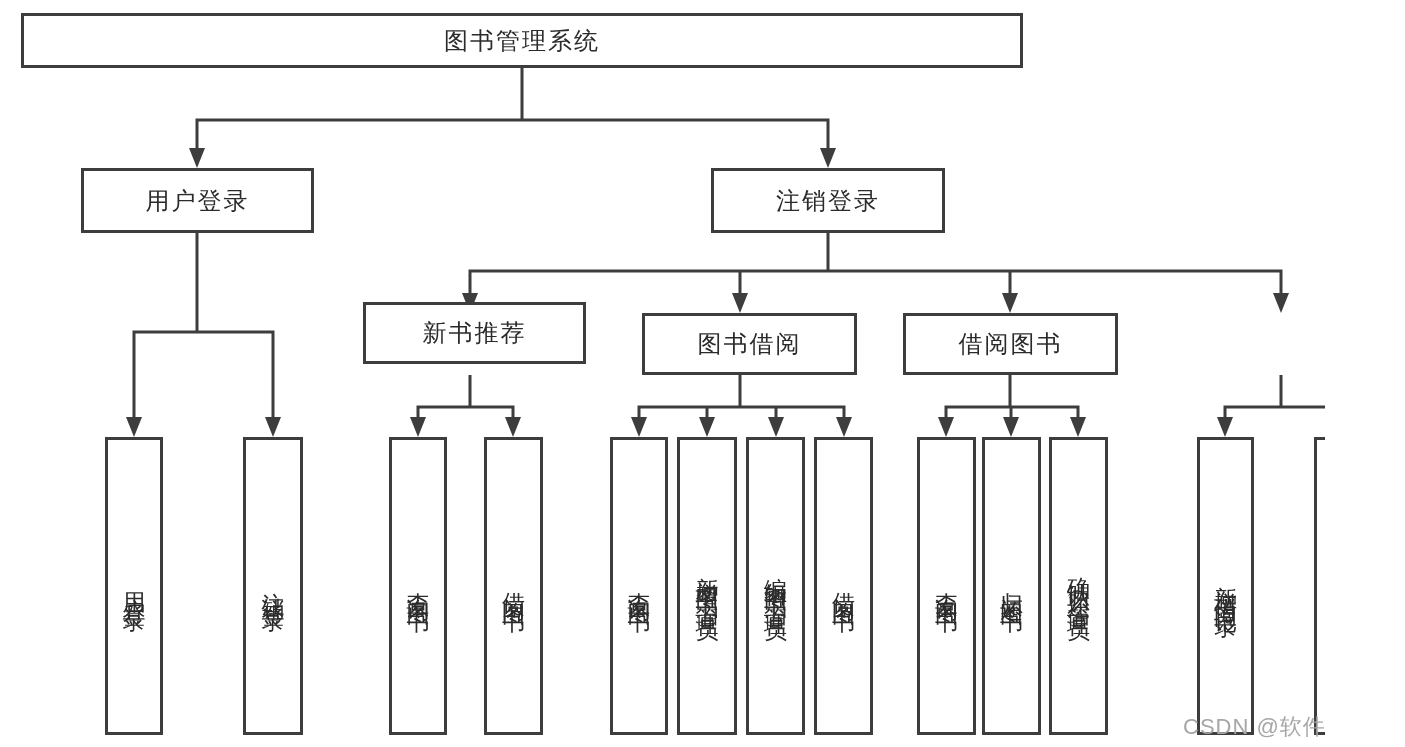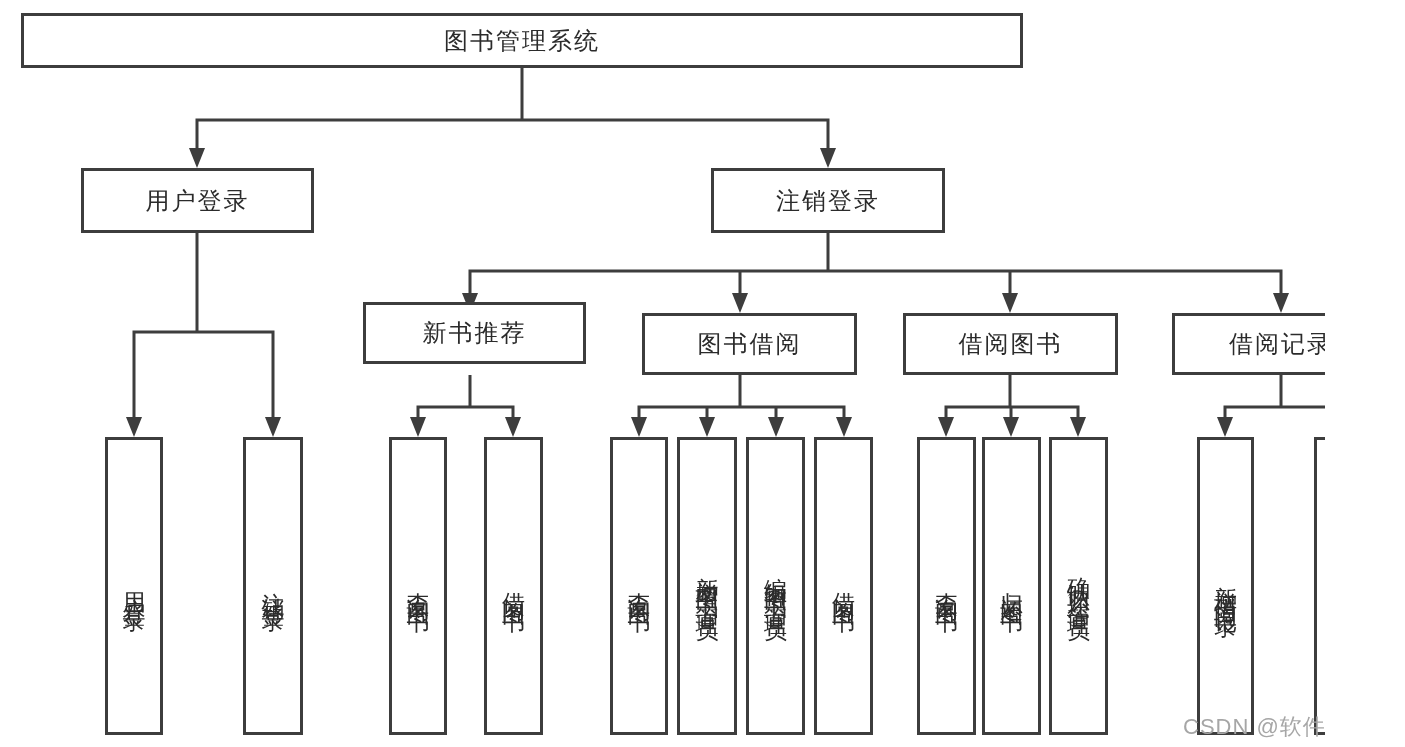--- a/index.html
+++ b/index.html
@@ -125,21 +125,20 @@
   </svg>
 
   <div class="box h-box" style="left:21px; top:13px; width:1002px; height:55px;">图书管理系统</div>
 
   <div class="box h-box" style="left:81px; top:168px; width:233px; height:65px;">用户登录</div>
   <div class="box h-box" style="left:711px; top:168px; width:234px; height:65px;">注销登录</div>
 
   <div class="box h-box" style="left:363px; top:302px; width:223px; height:62px;">新书推荐</div>
   <div class="box h-box" style="left:614px; top:313px; width:215px; height:62px;margin-left:28px;">图书借阅</div>
   <div class="box h-box" style="left:903px; top:313px; width:215px; height:62px;">借阅图书</div>
-  <div class="box h-box" style="left:1172px; top:313px; width:218px; height:62px;">借阅记录</div>
 
   <div class="box v-box leaf" style="left:105px; width:58px;">用户登录</div>
   <div class="box v-box leaf" style="left:243px; width:60px;">注销登录</div>
 
   <div class="box v-box leaf" style="left:389px; width:58px;">查询图书</div>
   <div class="box v-box leaf" style="left:484px; width:59px;">借阅图书</div>
 
   <div class="box v-box leaf" style="left:610px; width:58px;">查询图书</div>
   <div class="box v-box leaf" style="left:677px; width:60px;">新增图书（管理员）</div>
   <div class="box v-box leaf" style="left:746px; width:59px;">编辑图书（管理员）</div>

